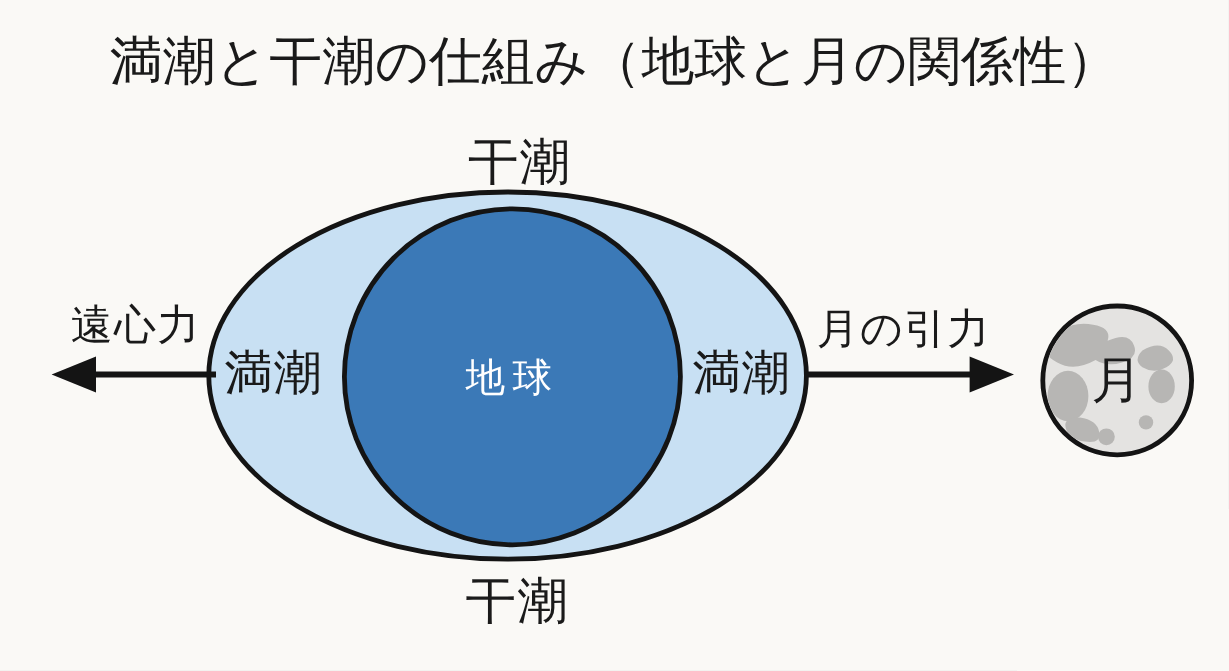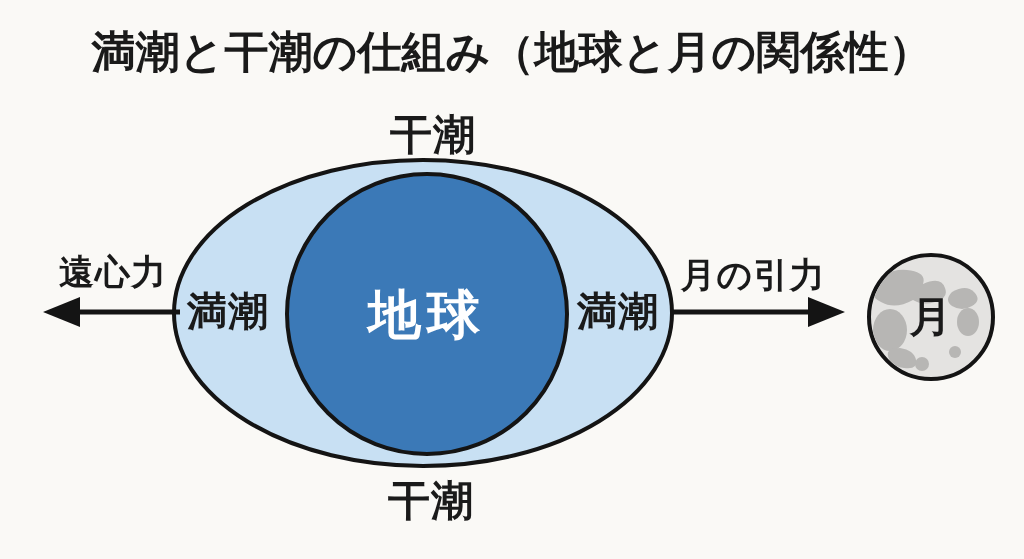--- a/index.html
+++ b/index.html
@@ -17,36 +17,36 @@
     color: #1a1a1a;
   }
   .stage svg {
     position: absolute;
     left: 0;
     top: 0;
   }
   .label {
     position: absolute;
     transform: translate(-50%, -50%);
-    font-weight: 700;
+    font-weight: 400;
     white-space: nowrap;
     line-height: 1;
     letter-spacing: 1px;
   }
   .title {
     left: 512px;
     top: 52px;
     font-size: 44px;
     letter-spacing: 0px;
   }
   .low-tide-top    { left: 433px; top: 135px; font-size: 42px; }
   .low-tide-bottom { left: 431px; top: 501px; font-size: 42px; }
   .high-tide-left  { left: 228px; top: 311px; font-size: 40px; }
   .high-tide-right { left: 618px; top: 311px; font-size: 40px; }
-  .earth-label     { left: 427px; top: 314px; font-size: 53px; color: #ffffff; letter-spacing: 6px; }
+  .earth-label     { left: 427px; top: 314px; font-size: 33px; color: #ffffff; letter-spacing: 6px; }
   .centrifugal     { left: 113px; top: 271px; font-size: 35px; }
   .moon-gravity    { left: 753px; top: 274px; font-size: 35px; }
   .moon-label      { left: 931px; top: 317px; font-size: 42px; }
 </style>
 </head>
 <body>
 
 <div class="stage">
 
   <svg width="1024" height="559" viewBox="0 0 1024 559">

